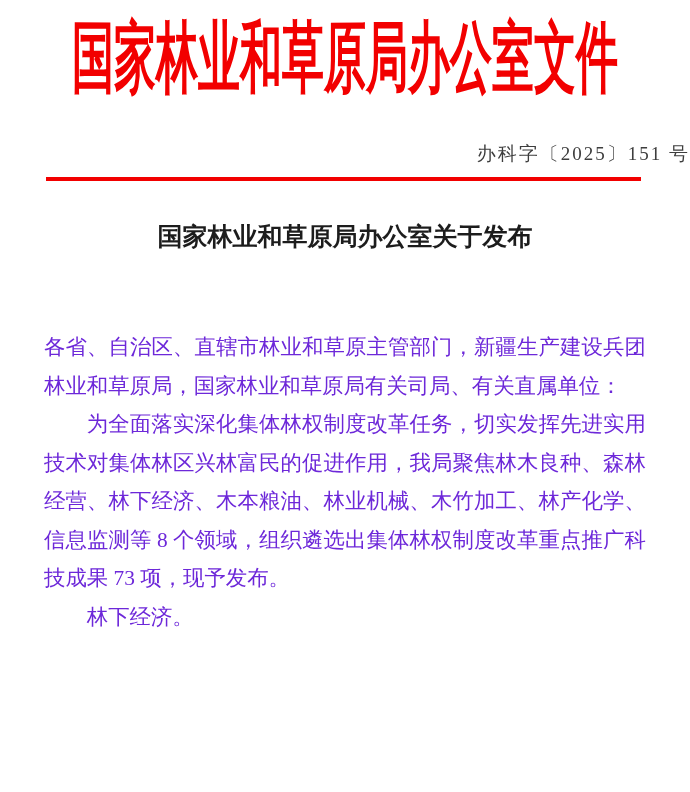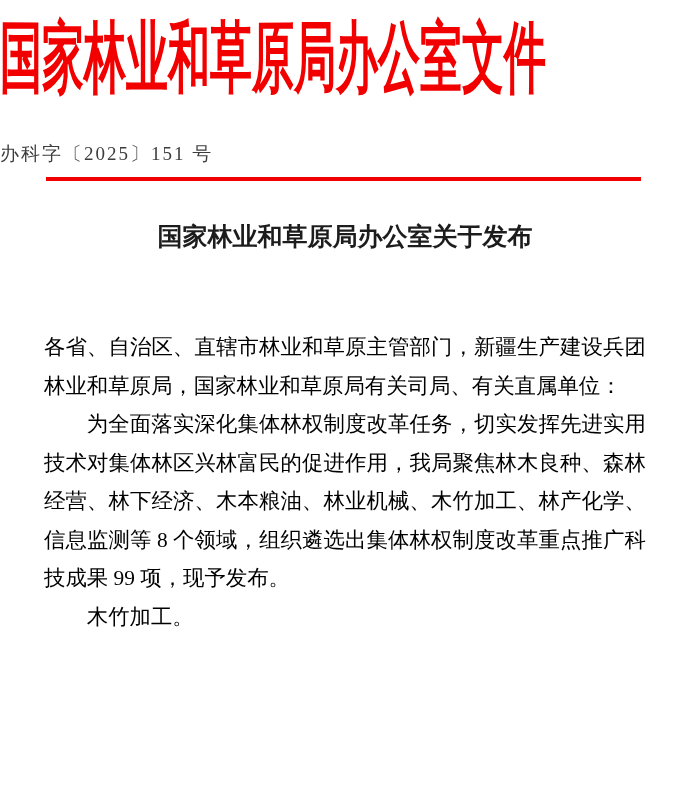--- a/index.html
+++ b/index.html
@@ -18,38 +18,39 @@
 
   
   .org-title-wrap {
     position: absolute;
     top: 6px;
     left: 0;
     right: 0;
     height: 104px;
     display: flex;
     align-items: center;
+    justify-content: center;
   }
   .org-title {
     font-size: 42px;
     font-weight: bold;
     color: #f20000;
     white-space: nowrap;
     transform: scaleY(1.85);
     transform-origin: center center;
     letter-spacing: 0px;
   }
 
   
   .doc-number {
     position: absolute;
     top: 141px;
     left: 0;
     right: 0;
-    text-align: left;
+    text-align: right;
     font-size: 19px;
     line-height: 26px;
     letter-spacing: 2px;
     color: #3d3d3d;
     white-space: nowrap;
   }
 
   
   .red-line {
     position: absolute;
@@ -74,21 +75,21 @@
   }
 
   
   .body-text {
     position: absolute;
     top: 328px;
     left: 44px;
     width: 602px;
     font-size: 21.4px;
     line-height: 38.5px;
-    color: #000000;
+    color: #6d28d9;
     text-align: justify;
   }
   .body-text p {
     margin: 0;
     padding: 0;
   }
   .body-text p.indent {
     text-indent: 2em;
   }
 </style>
@@ -104,17 +105,17 @@
   <div class="doc-number">办科字〔2025〕151 号</div>
 
   <div class="red-line"></div>
 
   <div class="doc-title">
     <div>国家林业和草原局办公室关于发布</div>
   </div>
 
   <div class="body-text">
     <p>各省、自治区、直辖市林业和草原主管部门，新疆生产建设兵团林业和草原局，国家林业和草原局有关司局、有关直属单位：</p>
-    <p class="indent">为全面落实深化集体林权制度改革任务，切实发挥先进实用技术对集体林区兴林富民的促进作用，我局聚焦林木良种、森林经营、林下经济、木本粮油、林业机械、木竹加工、林产化学、信息监测等 8 个领域，组织遴选出集体林权制度改革重点推广科技成果 99 项，现予发布。</p>
-    <p class="indent">木竹加工。</p>
+    <p class="indent">为全面落实深化集体林权制度改革任务，切实发挥先进实用技术对集体林区兴林富民的促进作用，我局聚焦林木良种、森林经营、林下经济、木本粮油、林业机械、木竹加工、林产化学、信息监测等 8 个领域，组织遴选出集体林权制度改革重点推广科技成果 73 项，现予发布。</p>
+    <p class="indent">林下经济。</p>
   </div>
 
 </div>
 
 </body></html>

